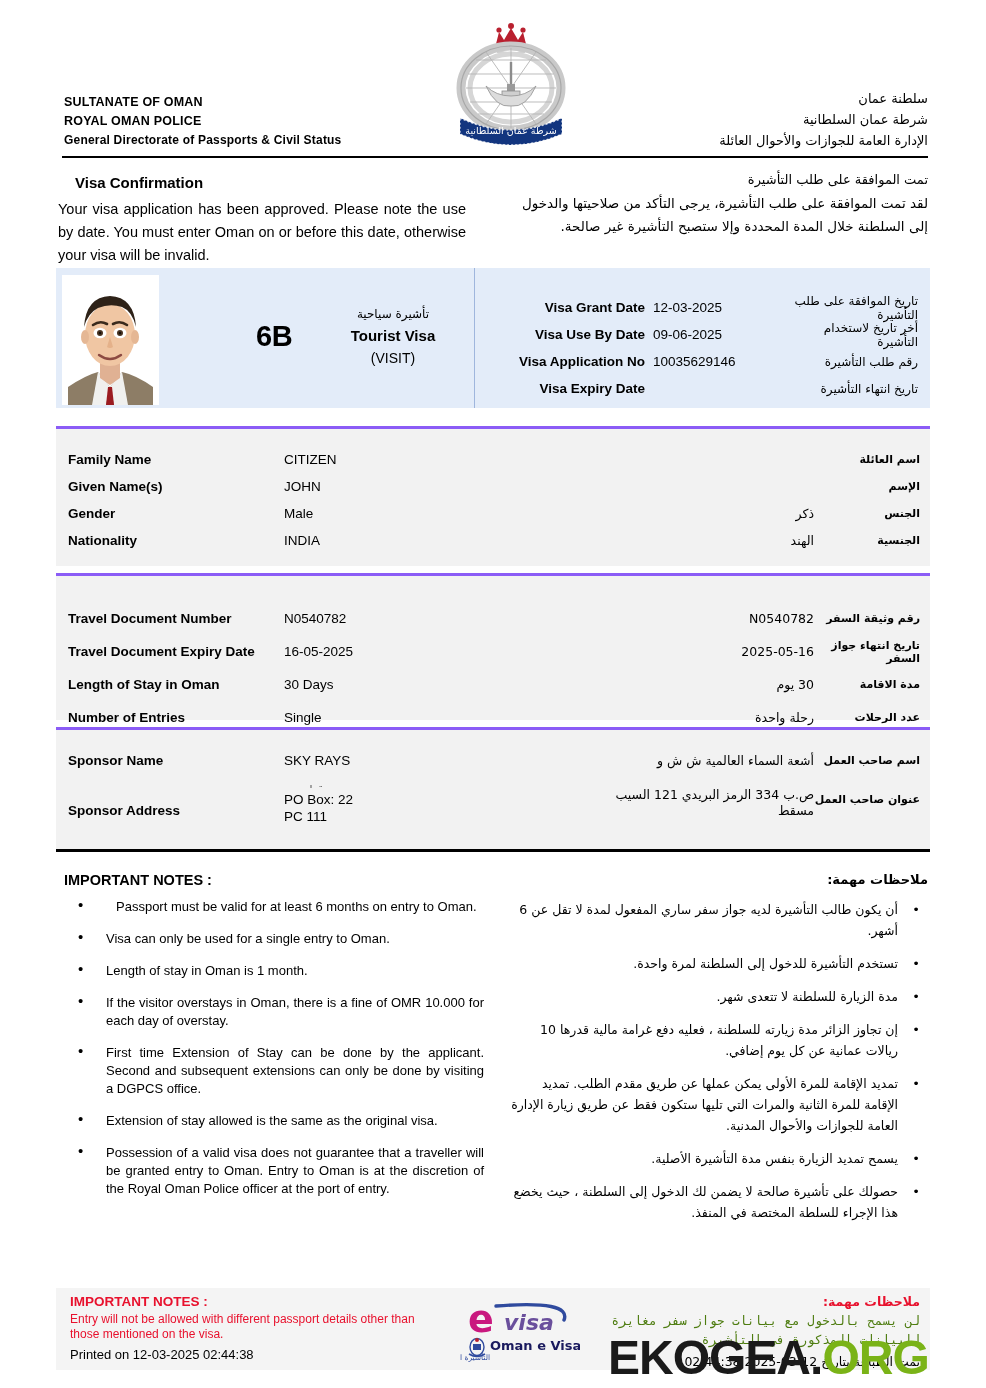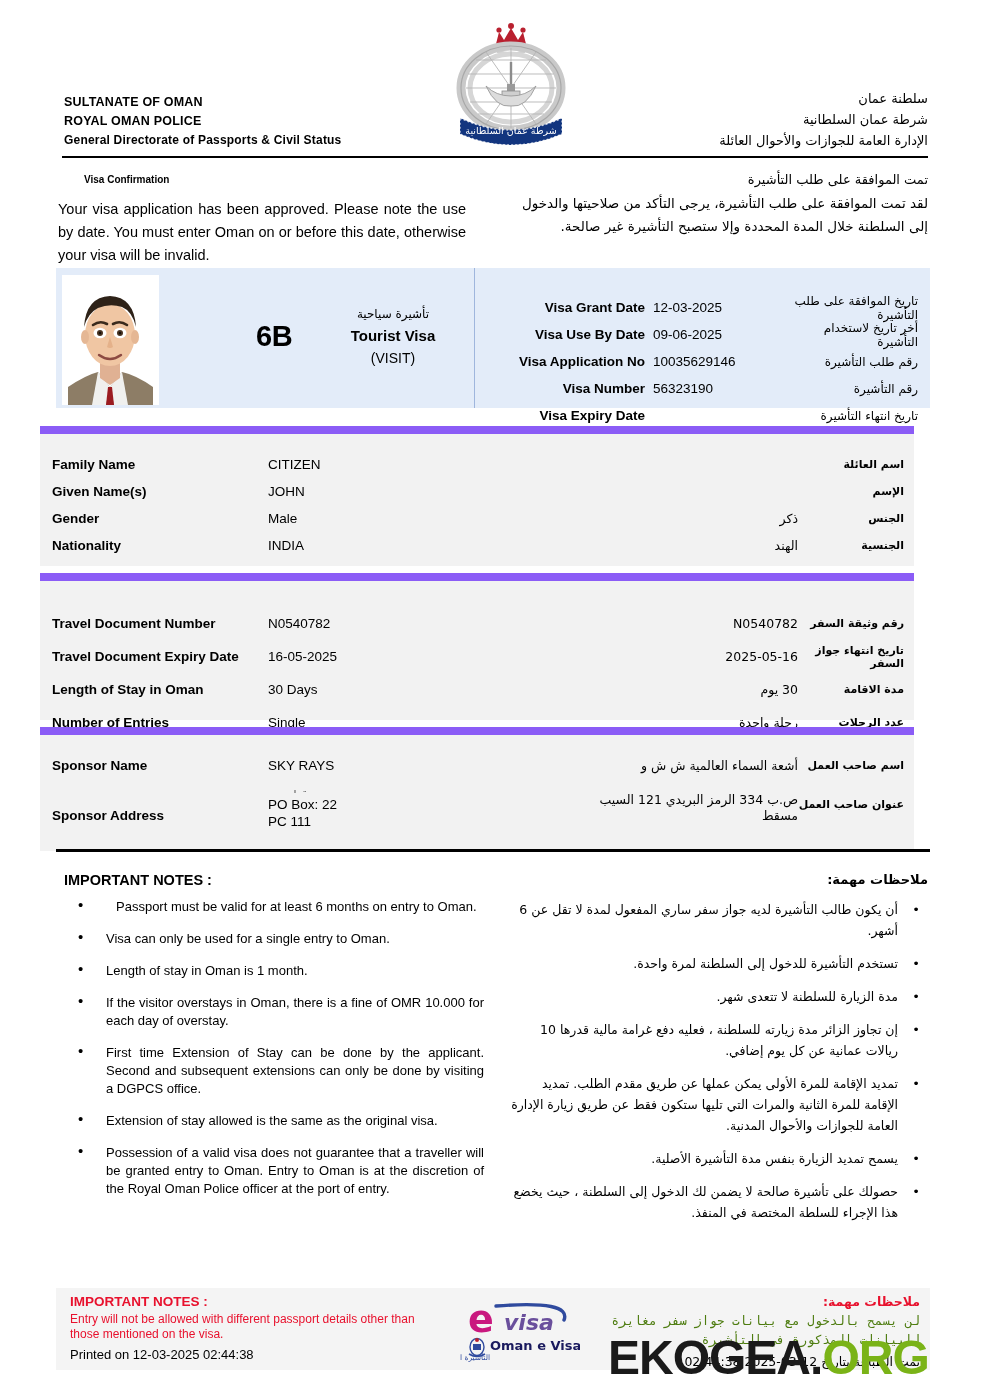--- a/index.html
+++ b/index.html
@@ -68,23 +68,23 @@
     border-top: 2px solid #000;
   }
 
   
   .confirm {
     position: relative;
     height: 95px;
   }
   .confirm-title {
     position: absolute;
-    left: 84px;
+    left: 75px;
     top: 14px;
-    font-size: 10px;
+    font-size: 15px;
     font-weight: bold;
   }
   .confirm-body {
     position: absolute;
     left: 58px;
     top: 38px;
     width: 408px;
     font-size: 14.5px;
     line-height: 23px;
     text-align: justify;
@@ -192,24 +192,24 @@
     text-align: right;
     font-size: 12px;
     font-family: "DejaVu Sans", sans-serif;
     direction: rtl;
     padding-right: 12px;
   }
 
   
   .sect {
     position: absolute;
-    left: 40px;
+    left: 56px;
     width: 874px;
     background: #f2f2f2;
-    border-top: 8px solid #8b5cf6;
+    border-top: 3px solid #8b5cf6;
     box-sizing: border-box;
   }
   .drow {
     display: flex;
     align-items: center;
   }
   .drow .lbl {
     width: 228px;
     font-size: 13.5px;
     font-weight: bold;
@@ -549,25 +549,20 @@
         <div class="lbl">Visa Use By Date</div>
         <div class="val">09-06-2025</div>
         <div class="ar">أخر تاريخ لاستخدام التأشيرة</div>
       </div>
       <div class="vrow">
         <div class="lbl">Visa Application No</div>
         <div class="val">10035629146</div>
         <div class="ar">رقم طلب التأشيرة</div>
       </div>
       <div class="vrow">
-        <div class="lbl">Visa Number</div>
-        <div class="val">56323190</div>
-        <div class="ar">رقم التأشيرة</div>
-      </div>
-      <div class="vrow">
         <div class="lbl">Visa Expiry Date</div>
         <div class="val"></div>
         <div class="ar">تاريخ انتهاء التأشيرة</div>
       </div>
     </div>
   </div>
 
   <div class="sect" id="sect-personal">
     <div class="drow">
       <div class="lbl">Family Name</div>

